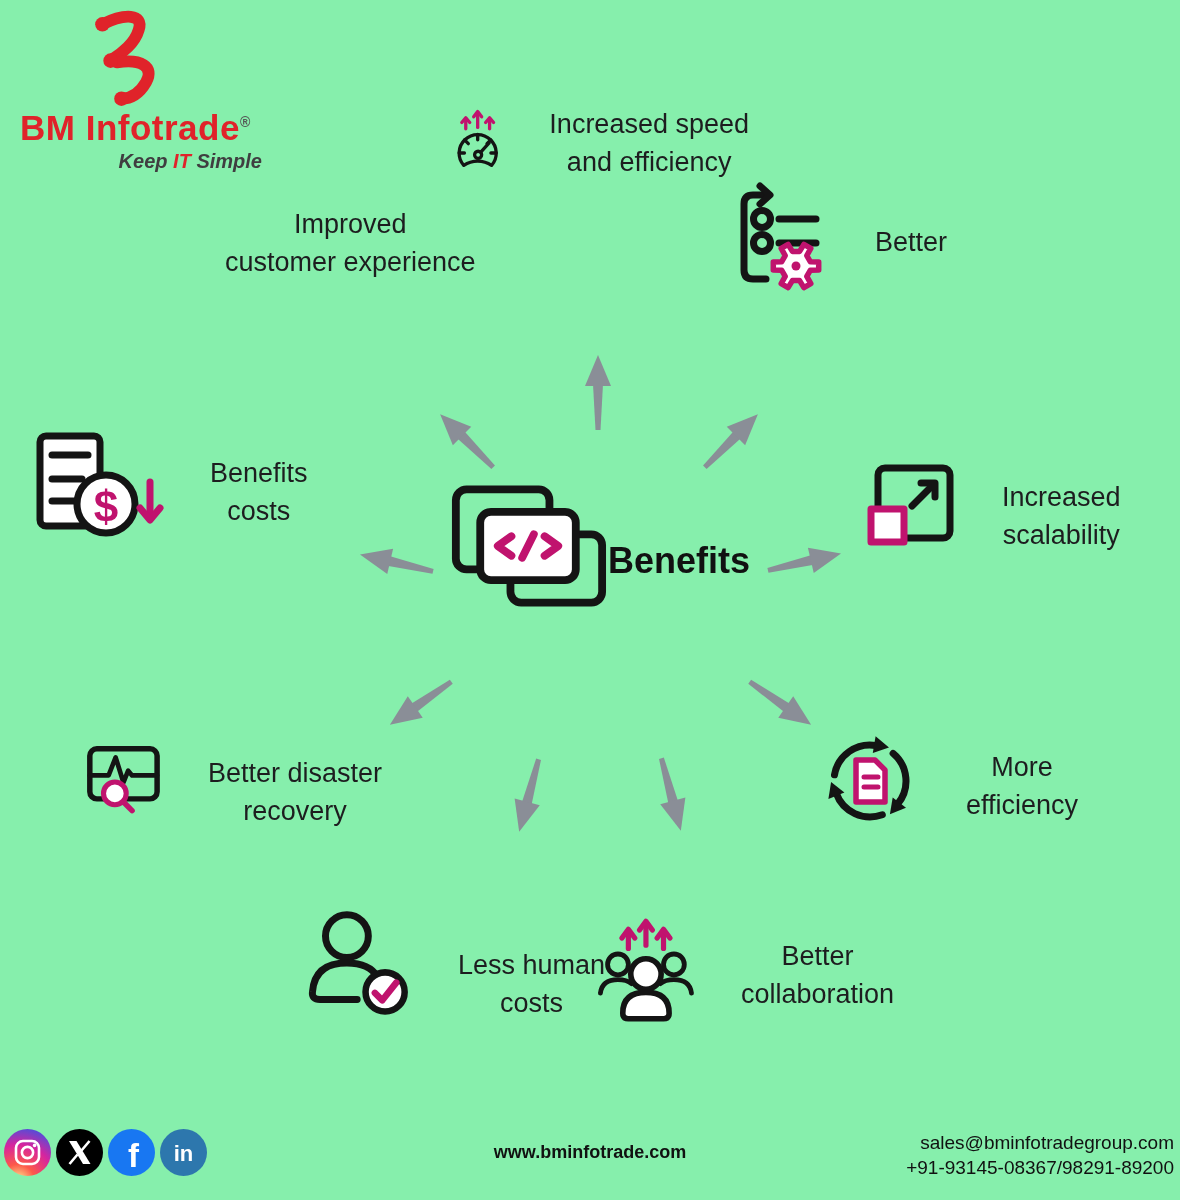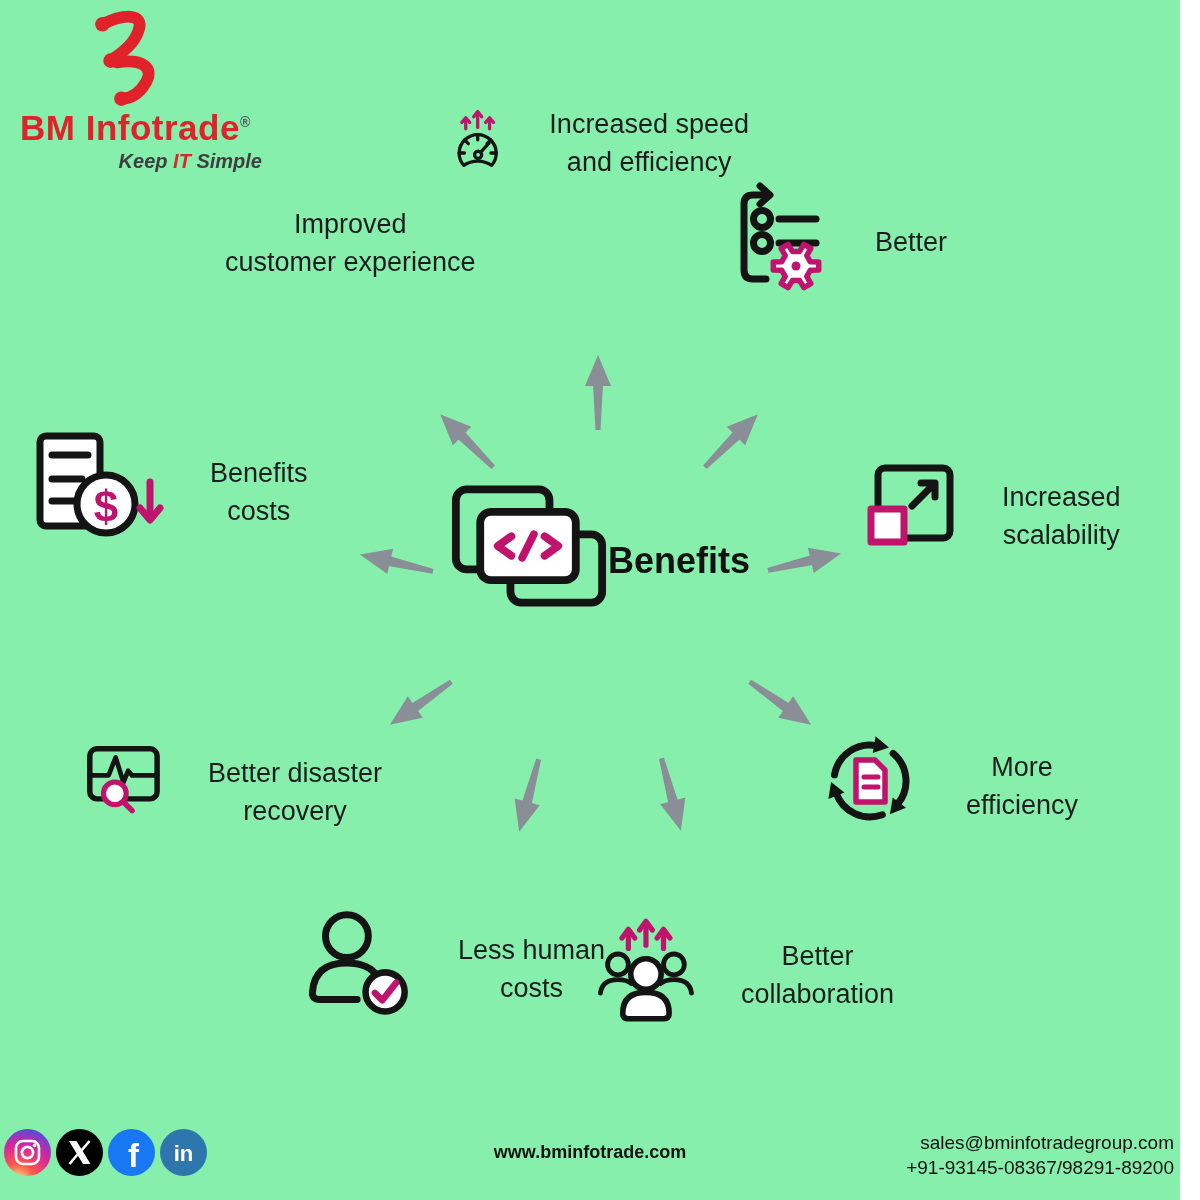--- a/index.html
+++ b/index.html
@@ -266,21 +266,21 @@
         <circle cx="65" cy="72" r="19" fill="#ffffff"></circle>
         <path d="M 36 121 Q 36 95 65 95 Q 94 95 94 121 Q 94 128 87 128 L 43 128 Q 36 128 36 121 Z" fill="#ffffff"></path>
       </g>
     </svg>
     <div class="label">
       <div>Better</div>
       <div>collaboration</div>
     </div>
   </div>
 
-  <div class="item" style="left:305px; top:906px;">
+  <div class="item" style="left:305px; top:906px;align-items:flex-end;">
     <svg width="118" height="116" viewBox="0 0 118 116">
       <g fill="none" stroke="#141414" stroke-width="7.5" stroke-linecap="round" stroke-linejoin="round">
         <circle cx="45" cy="28" r="23"></circle>
         <path d="M 78 72 C 72 62 61 57 45 57 C 27 57 10 63 8 88 Q 7 96 16 96 L 56 96"></path>
       </g>
       <circle cx="86" cy="88" r="21" fill="#ffffff" stroke="#141414" stroke-width="7"></circle>
       <path d="M 75 89 L 83 97 L 98 78" fill="none" stroke="#c0136e" stroke-width="7" stroke-linecap="round" stroke-linejoin="round"></path>
     </svg>
     <div class="label">
       <div>Less human</div>

